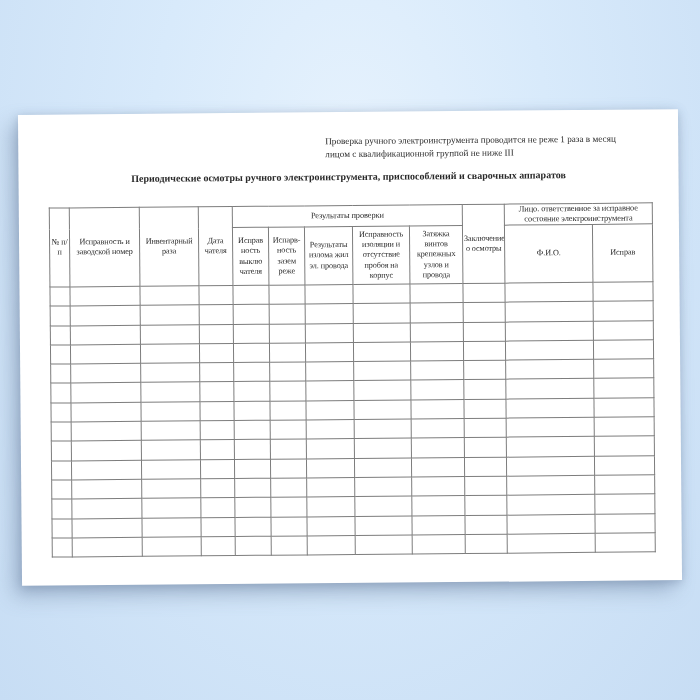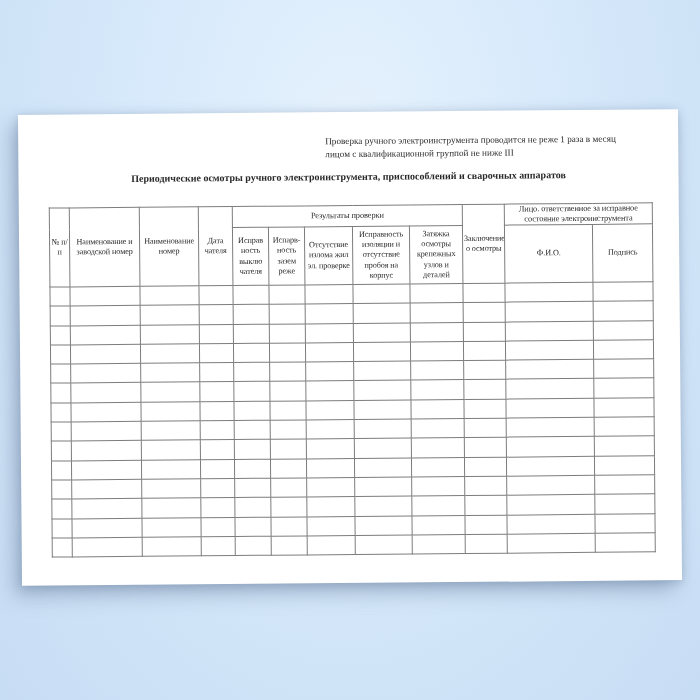--- a/index.html
+++ b/index.html
@@ -65,35 +65,35 @@
           <col style="width:48px">
           <col style="width:57px">
         <col style="width:53px">
           <col style="width:42px">
           <col style="width:88px">
           <col style="width:60px">
       </colgroup>
       <thead>
         <tr class="h1">
           <th rowspan="2">№ п/п</th>
-          <th rowspan="2">Наименование и заводской номер</th>
-          <th rowspan="2">Наименование номер</th>
+          <th rowspan="2">Исправность и заводской номер</th>
+          <th rowspan="2">Инвентарный раза</th>
           <th rowspan="2">Дата чателя</th>
           <th colspan="5" class="group">Результаты проверки</th>
           <th rowspan="2">Заключение о осмотры</th>
           <th colspan="2" class="group person-group">Лицо. ответственное за исправное состояние электроинструмента</th>
         </tr>
         <tr class="h2">
           <th>Исправ ность выклю чателя</th>
           <th>Испарв- ность зазем реже</th>
-          <th>Отсутствие излома жил эл. проверке</th>
+          <th>Результаты излома жил эл. провода</th>
           <th>Исправность изоляции и отсутствие пробоя на корпус</th>
-          <th>Затяжка осмотры крепежных узлов и деталей</th>
+          <th>Затяжка винтов крепежных узлов и провода</th>
           <th>Ф.И.О.</th>
-          <th>Подпись</th>
+          <th>Исправ</th>
         </tr>
       </thead>
       <tbody id="table-body">
           <tr>
             <td></td>
             <td></td>
             <td></td>
             <td></td>
             <td></td>
             <td></td>

